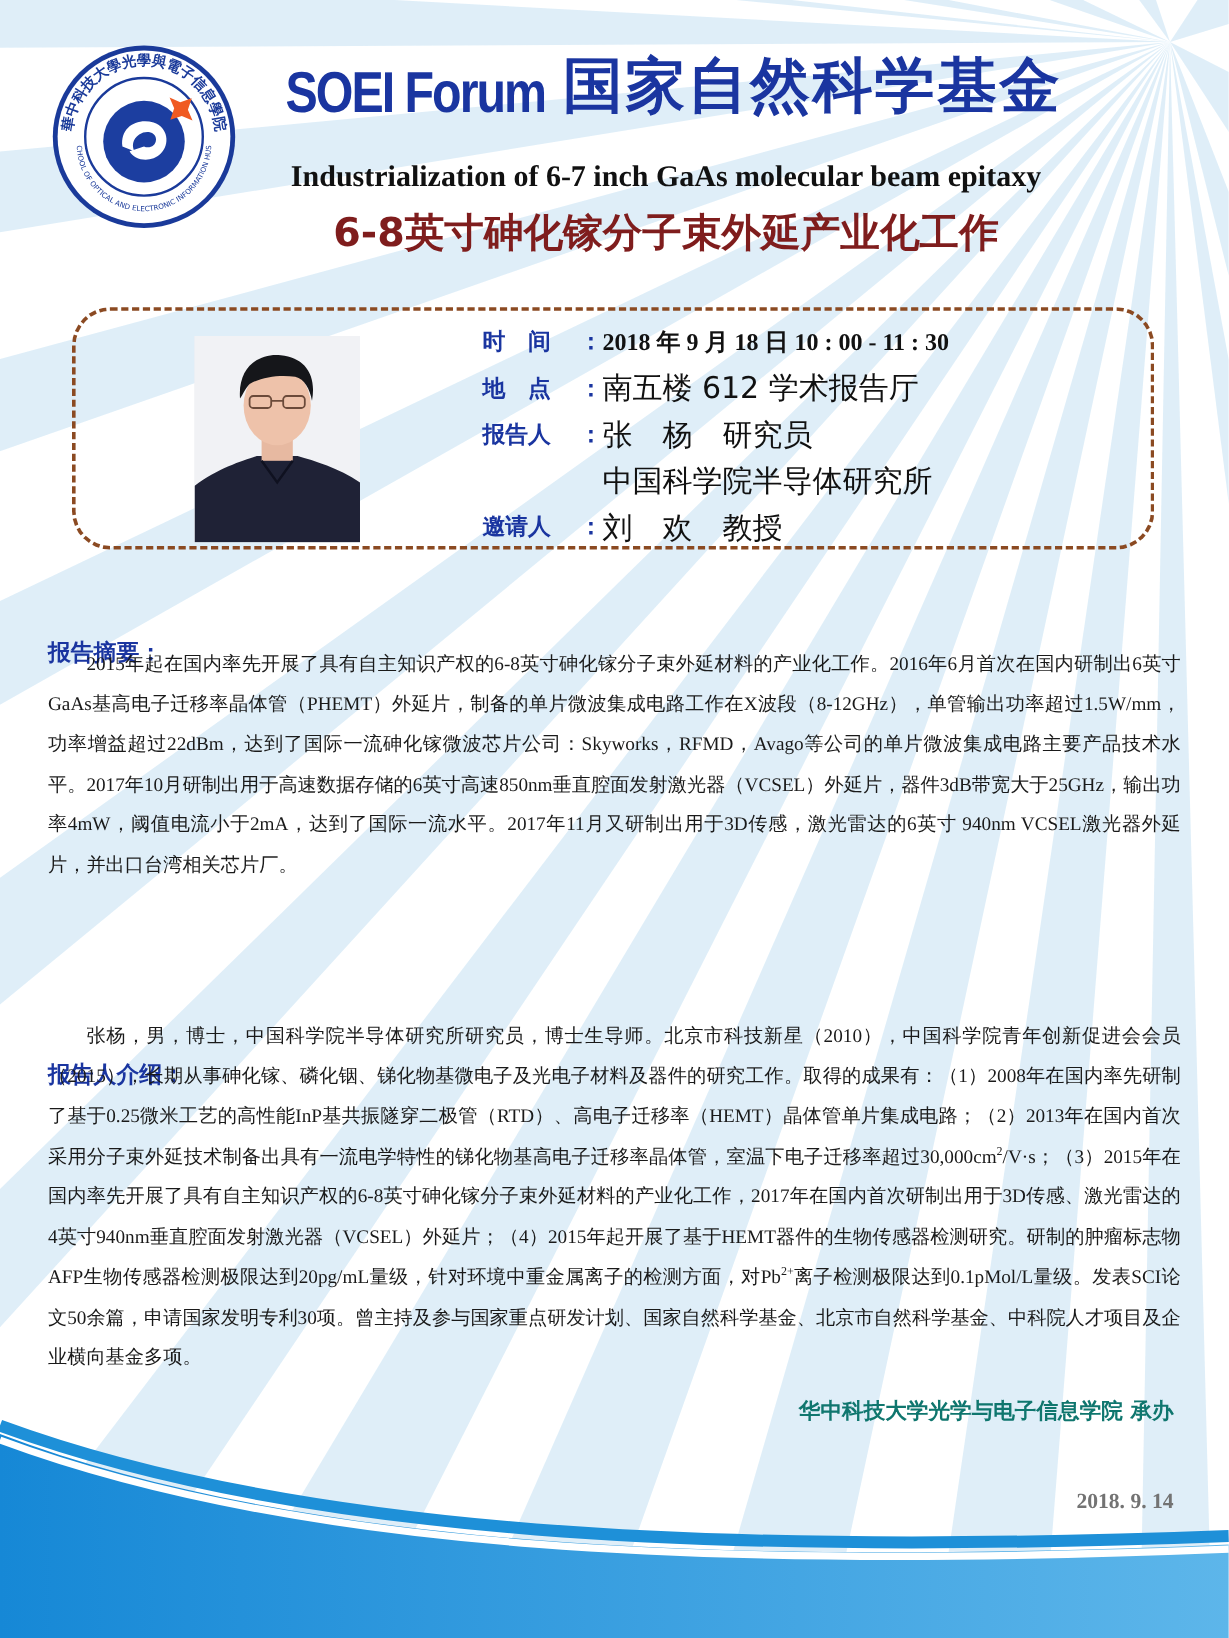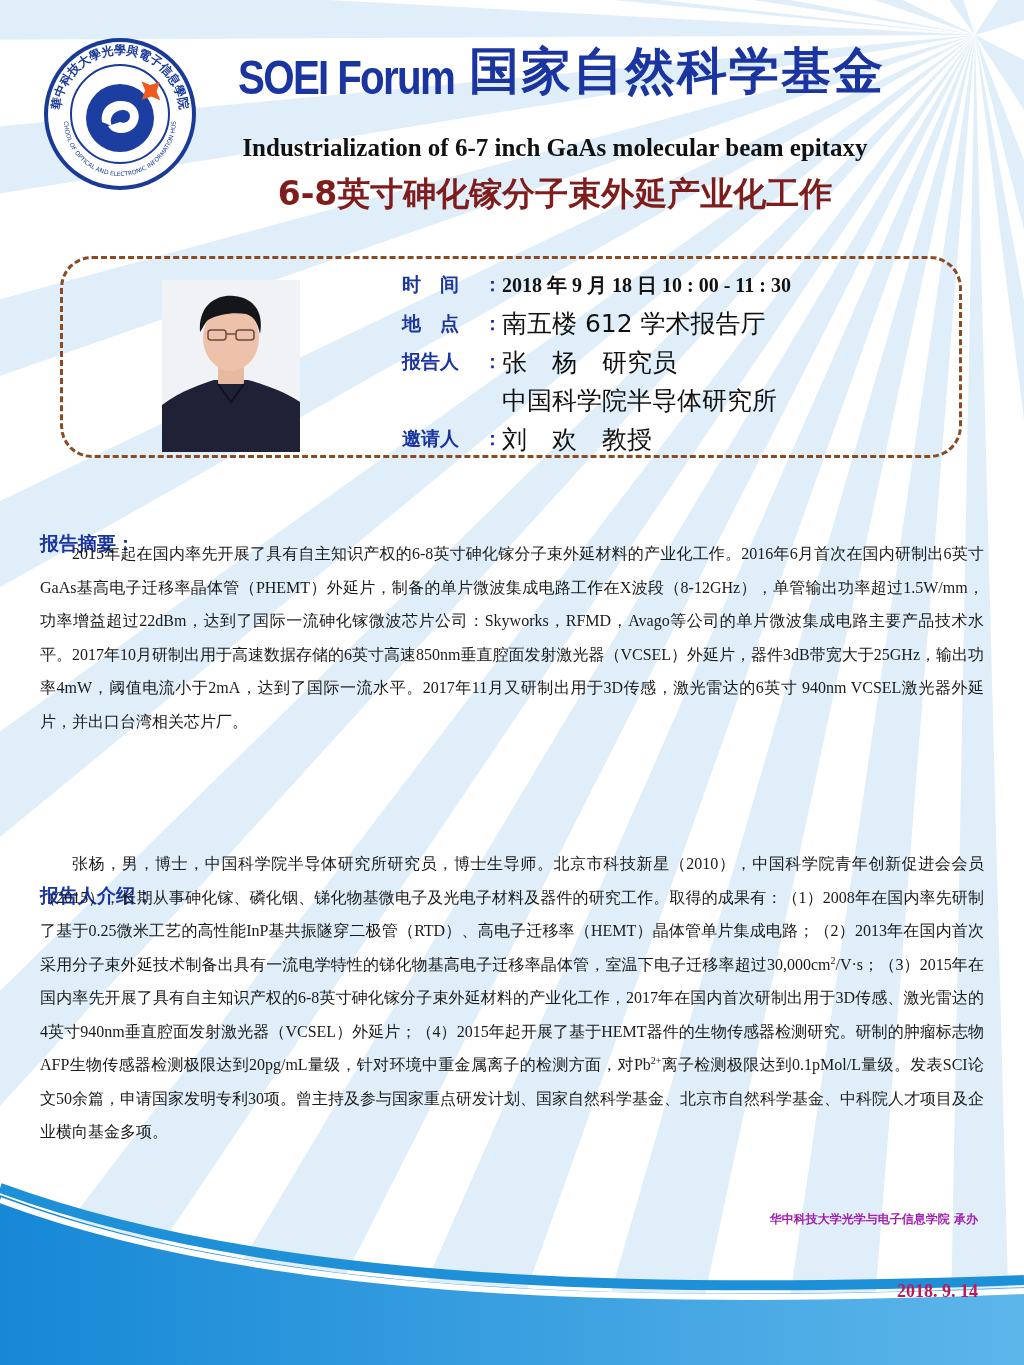--- a/index.html
+++ b/index.html
@@ -65,26 +65,26 @@
     font-weight: bold; font-size: 19px; color: #1a35a0; margin-top: 44px;
   }
   .para {
     position: absolute; left: 40px; width: 944px;
     font-family: "Liberation Serif", serif; font-size: 16px; color: #1a1a1a;
     line-height: 33.5px; text-align: justify; text-indent: 2em;
   }
   .para sup { font-size: 10px; line-height: 0; }
 
   .organizer {
-    position: absolute; right: 46px; top: 1211px; font-family: "DejaVu Sans", sans-serif;
-    font-weight: bold; font-size: 12px; color: #a21caf;
+    position: absolute; right: 46px; top: 1164px; font-family: "DejaVu Sans", sans-serif;
+    font-weight: bold; font-size: 18px; color: #0f766e;
   }
   .date {
     position: absolute; right: 46px; top: 1241px; font-family: "Liberation Serif", serif;
-    font-weight: bold; font-size: 18px; color: #be185d; margin-top: 40px;
+    font-weight: bold; font-size: 18px; color: #737373;
   }
 </style>
 </head>
 <body>
 
 <div class="bg">
   <svg viewBox="0 0 1024 1365" preserveAspectRatio="none">
     <defs>
       <linearGradient id="waveGrad" x1="0" y1="0" x2="1" y2="0">
         <stop offset="0" stop-color="#1688d6"></stop>

